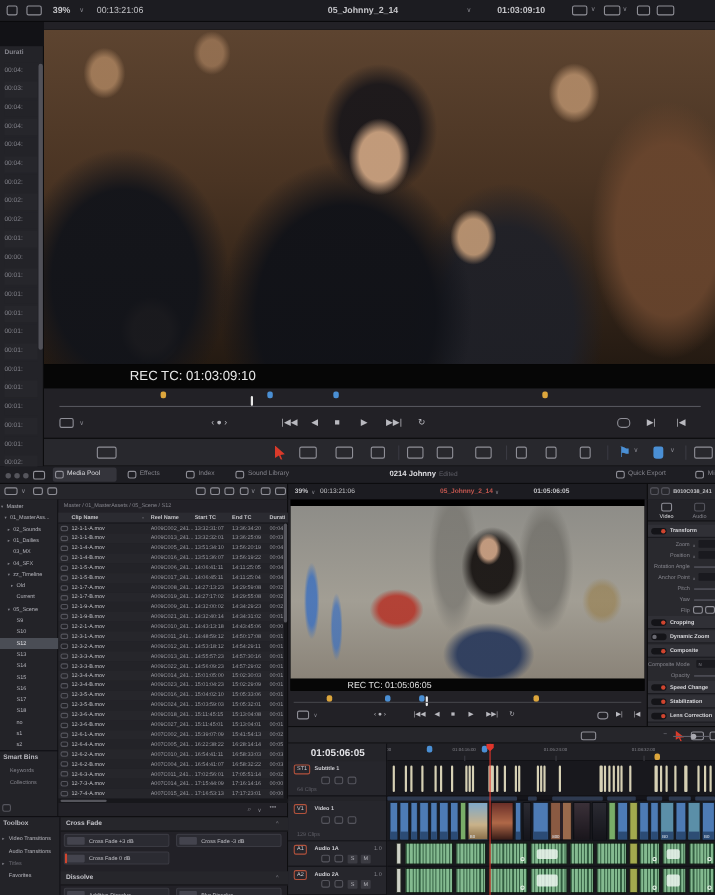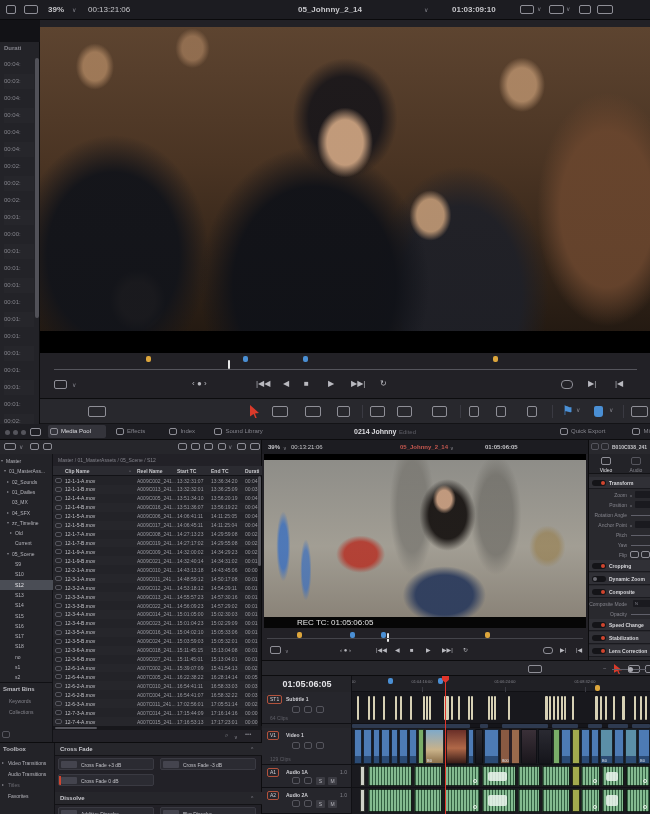--- a/index.html
+++ b/index.html
@@ -105,20 +105,23 @@
           radial-gradient(30px 36px at 64% 62%,rgba(194,154,118,.9) 0 45%,rgba(194,154,118,0) 70%),
           radial-gradient(34px 40px at 79% 19%,rgba(184,144,108,.85) 0 42%,rgba(184,144,108,0) 68%),
           radial-gradient(28px 34px at 9% 13%,rgba(176,135,98,.8) 0 42%,rgba(176,135,98,0) 68%),
           radial-gradient(26px 30px at 25% 7%,rgba(168,128,94,.7) 0 40%,rgba(168,128,94,0) 66%),
           radial-gradient(120px 150px at 12% 75%,rgba(18,20,26,.95) 0 55%,rgba(18,20,26,0) 80%),
           radial-gradient(140px 170px at 45% 85%,rgba(16,18,24,.95) 0 58%,rgba(16,18,24,0) 82%),
           radial-gradient(110px 160px at 69% 88%,rgba(30,32,40,.9) 0 55%,rgba(30,32,40,0) 80%),
           radial-gradient(90px 150px at 93% 60%,rgba(106,70,46,.9) 0 52%,rgba(106,70,46,0) 78%),
           radial-gradient(40px 44px at 16% 90%,rgba(188,146,108,.85) 0 42%,rgba(188,146,108,0) 70%),
           linear-gradient(180deg,#5d4430 0%,#4a3423 45%,#241a12 100%)"></div>
+      <div class="abs" style="left:0;top:304px;width:610px;height:22px;background:#060606">
+        <span class="abs" style="left:78px;top:3px;font-size:12px;color:#e8e8e8">REC TC: 01:03:09:10</span>
+      </div>
     </div>
     <div id="tv-markers" class="abs" style="left:0;top:334px;width:610px;height:12px">
         <div class="marker yellow" style="left: 106px; top: 2px;"></div>
         <div class="marker blue" style="left: 203px; top: 2px;"></div>
         <div class="marker blue" style="left: 263px; top: 2px;"></div>
         <div class="marker yellow" style="left: 453px; top: 2px;"></div>
         <div class="playhead-w" style="left: 188px; top: 6px;"></div>
       </div>
     <div class="scrubline" style="left:14px;top:349px;width:583px"></div>
 
@@ -633,21 +636,21 @@
           radial-gradient(36px 46px at 57% 35%,rgba(26,22,20,.95) 0 52%,rgba(26,22,20,0) 78%),
           radial-gradient(52px 36px at 56% 86%,rgba(47,62,94,.97) 0 55%,rgba(47,62,94,0) 80%),
           radial-gradient(34px 26px at 30% 60%,rgba(182,50,38,.85) 0 48%,rgba(182,50,38,0) 72%),
           radial-gradient(10px 50px at 6% 55%,rgba(58,111,192,.8) 0 45%,rgba(58,111,192,0) 70%),
           radial-gradient(8px 44px at 13% 70%,rgba(58,111,192,.7) 0 45%,rgba(58,111,192,0) 70%),
           radial-gradient(30px 90px at 46% 30%,rgba(120,118,112,.75) 0 50%,rgba(120,118,112,0) 75%),
           radial-gradient(34px 80px at 72% 35%,rgba(110,108,102,.7) 0 50%,rgba(110,108,102,0) 75%),
           radial-gradient(26px 30px at 88% 55%,rgba(150,120,60,.5) 0 45%,rgba(150,120,60,0) 70%),
           linear-gradient(180deg,#8e8d88 0%,#a29e94 55%,#8a8378 100%)"></div>
       <div class="abs" style="left:0;top:163px;width:322px;height:11px;background:#060606">
-        <span class="abs" style="left:33px;top:1px;font-size:8px;color:#e4e4e4">REC TC: 01:05:06:05</span>
+        <span class="abs" style="left:52px;top:1px;font-size:8px;color:#e4e4e4">REC TC: 01:05:06:05</span>
       </div>
     </div>
     <div id="v2-markers" class="abs" style="left:-262px;top:176px;width:588px;height:10px">
         <div class="marker yellow" style="left: 297px; top: 2px;"></div>
         <div class="marker blue" style="left: 350px; top: 2px;"></div>
         <div class="marker blue" style="left: 381px; top: 2px;"></div>
         <div class="marker yellow" style="left: 485px; top: 2px;"></div>
         <div class="playhead-w" style="left: 387px; top: 3px;"></div>
       </div>
     <div class="scrubline" style="left:5px;top:184px;width:316px;background:#44444a"></div>

